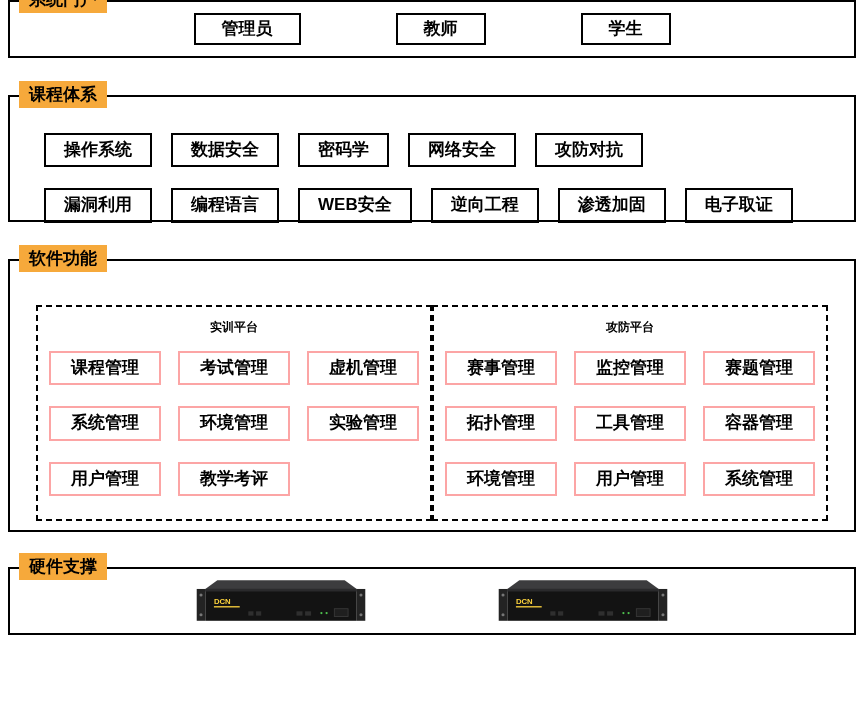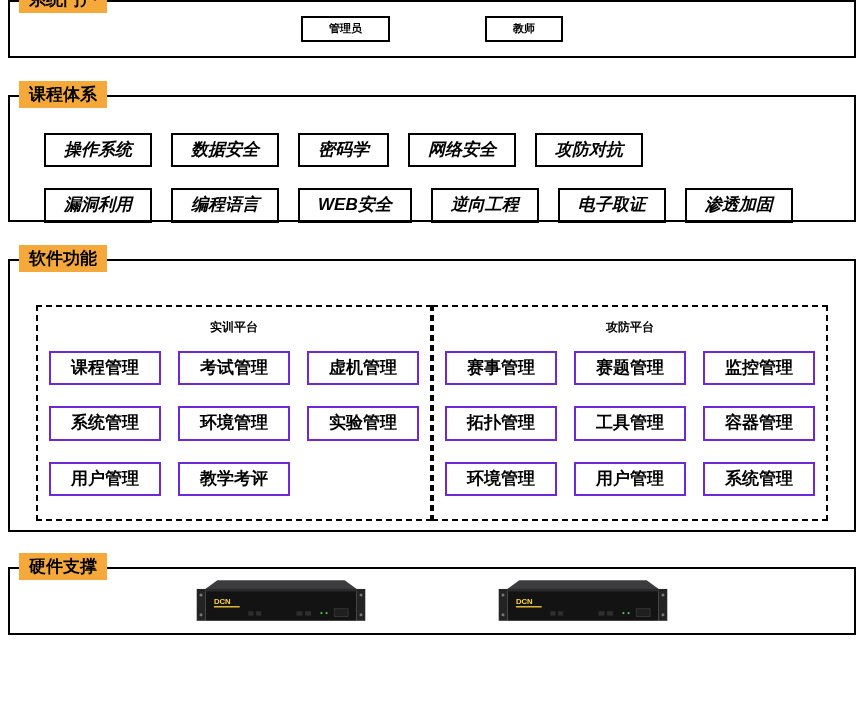--- a/index.html
+++ b/index.html
@@ -34,36 +34,35 @@
   .portal-section {
     height: 58px;
     display: flex;
     align-items: center;
     justify-content: center;
     gap: 95px;
   }
   .pill {
     border: 2px solid #000;
     font-weight: bold;
-    font-size: 11px;
+    font-size: 17px;
     line-height: 1.2;
     padding: 4px 26px;
     white-space: nowrap;
   }
   
   .course-section {
     margin-top: 37px;
     height: 127px;
     padding: 36px 34px 0;
   }
   .course-row {
     display: flex;
     gap: 19px;
     margin-bottom: 21px;
-    font-style: italic;
   }
   .cbox {
     border: 2px solid #000;
     font-weight: bold;
     font-size: 17px;
     line-height: 1.2;
     padding: 5px 18px;
     white-space: nowrap;
   }
   
@@ -84,21 +83,21 @@
     font-weight: bold;
     font-size: 12px;
   }
   .pgrid {
     display: grid;
     grid-template-columns: repeat(3, 1fr);
     gap: 21px 17px;
     margin-top: 15px;
   }
   .mbox {
-    border: 2px solid #6d28d9;
+    border: 2px solid #fca5a5;
     font-weight: bold;
     font-size: 17px;
     line-height: 1.2;
     text-align: center;
     padding: 5px 2px;
     white-space: nowrap;
   }
   
   .hardware-section {
     margin-top: 35px;
@@ -110,38 +109,39 @@
   }
   .server { width: 172px; height: 54px; display: block; }
 </style>
 </head>
 <body>
 
 <div class="section portal-section">
   <div class="tab">系统门户</div>
   <div class="pill">管理员</div>
   <div class="pill">教师</div>
+  <div class="pill">学生</div>
 </div>
 
 <div class="section course-section">
   <div class="tab">课程体系</div>
   <div class="course-row">
     <div class="cbox">操作系统</div>
     <div class="cbox">数据安全</div>
     <div class="cbox">密码学</div>
     <div class="cbox">网络安全</div>
     <div class="cbox">攻防对抗</div>
   </div>
   <div class="course-row">
     <div class="cbox">漏洞利用</div>
     <div class="cbox">编程语言</div>
     <div class="cbox">WEB安全</div>
     <div class="cbox">逆向工程</div>
+    <div class="cbox">渗透加固</div>
     <div class="cbox">电子取证</div>
-    <div class="cbox">渗透加固</div>
   </div>
 </div>
 
 <div class="section software-section">
   <div class="tab">软件功能</div>
 
   <div class="platform">
     <div class="platform-title">实训平台</div>
     <div class="pgrid">
       <div class="mbox">课程管理</div>
@@ -152,22 +152,22 @@
       <div class="mbox">实验管理</div>
       <div class="mbox">用户管理</div>
       <div class="mbox">教学考评</div>
     </div>
   </div>
 
   <div class="platform">
     <div class="platform-title">攻防平台</div>
     <div class="pgrid">
       <div class="mbox">赛事管理</div>
+      <div class="mbox">监控管理</div>
       <div class="mbox">赛题管理</div>
-      <div class="mbox">监控管理</div>
       <div class="mbox">拓扑管理</div>
       <div class="mbox">工具管理</div>
       <div class="mbox">容器管理</div>
       <div class="mbox">环境管理</div>
       <div class="mbox">用户管理</div>
       <div class="mbox">系统管理</div>
     </div>
   </div>
 </div>
 

